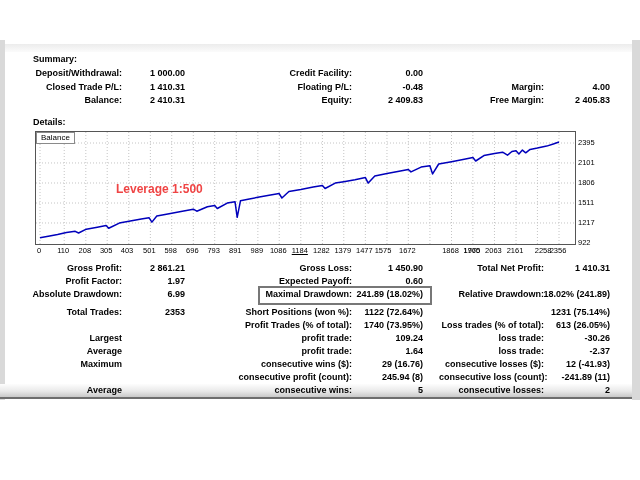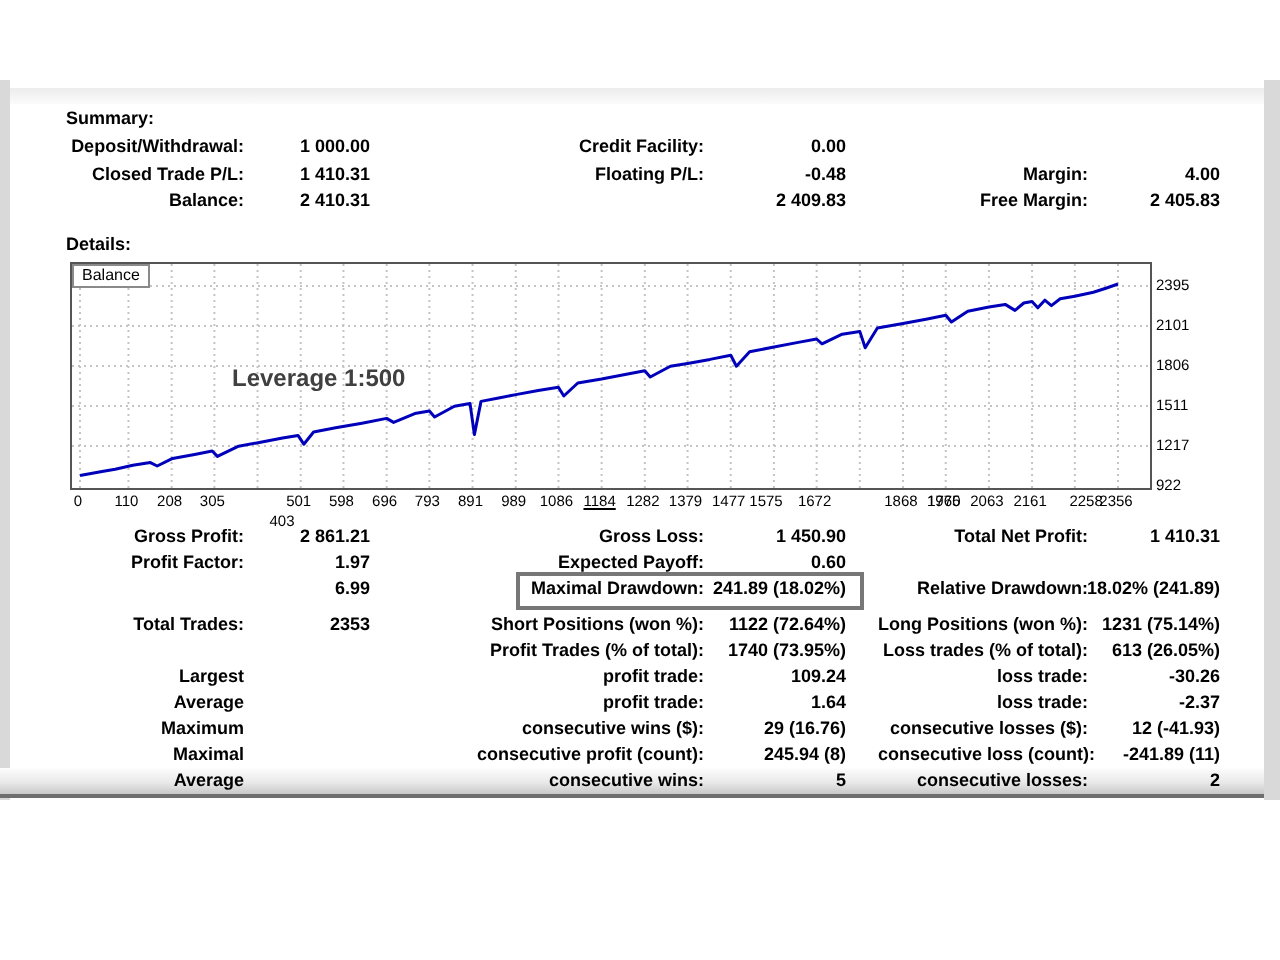--- a/index.html
+++ b/index.html
@@ -61,20 +61,21 @@
         <div class="cell c1l">Closed Trade P/L:</div>
         <div class="cell c1v">1 410.31</div>
         <div class="cell c2l">Floating P/L:</div>
         <div class="cell c2v">-0.48</div>
         <div class="cell c3l">Margin:</div>
         <div class="cell c3v">4.00</div>
       </div>
       <div class="trow">
         <div class="cell c1l">Balance:</div>
         <div class="cell c1v">2 410.31</div>
+        <div class="cell c2l">Equity:</div>
         <div class="cell c2v">2 409.83</div>
         <div class="cell c3l">Free Margin:</div>
         <div class="cell c3v">2 405.83</div>
       </div>
     </div>
 
   <div class="hdr" id="h-details">Details:</div>
 
   <div class="chart">
     <svg id="chart-svg" width="539" height="112">
@@ -104,28 +105,28 @@
         <line x1="501.41171477079797" y1="0" x2="501.41171477079797" y2="112" stroke="#c4c4c4" stroke-width="1" stroke-dasharray="1,2"></line>
         <line x1="523" y1="0" x2="523" y2="112" stroke="#c4c4c4" stroke-width="1" stroke-dasharray="1,2"></line>
         <line x1="0" y1="11" x2="539" y2="11" stroke="#c4c4c4" stroke-width="1" stroke-dasharray="1,2"></line>
         <line x1="0" y1="30.95926680244399" x2="539" y2="30.95926680244399" stroke="#c4c4c4" stroke-width="1" stroke-dasharray="1,2"></line>
         <line x1="0" y1="50.98642226748133" x2="539" y2="50.98642226748133" stroke="#c4c4c4" stroke-width="1" stroke-dasharray="1,2"></line>
         <line x1="0" y1="71.01357773251868" x2="539" y2="71.01357773251868" stroke="#c4c4c4" stroke-width="1" stroke-dasharray="1,2"></line>
         <line x1="0" y1="90.97284453496266" x2="539" y2="90.97284453496266" stroke="#c4c4c4" stroke-width="1" stroke-dasharray="1,2"></line>
         <polyline points="4.0,105.7 15.0,103.7 21.6,102.6 30.4,100.6 39.2,99.3 42.6,101.0 50.3,97.2 61.3,95.2 70.1,93.5 72.7,96.2 83.3,91.1 94.3,89.1 105.3,87.0 113.0,85.7 115.9,90.1 120.8,84.0 131.8,81.9 145.0,79.6 157.3,77.2 160.8,79.2 171.4,74.8 178.7,73.5 181.3,76.5 191.2,71.1 199.0,69.7 201.2,85.3 204.5,68.7 213.3,67.0 221.9,65.3 233.1,63.3 243.2,61.6 245.9,66.0 252.9,59.5 264.8,57.5 277.2,55.1 286.4,53.4 289.1,56.5 299.2,51.1 307.8,49.7 319.0,47.7 329.4,45.6 332.2,51.1 338.8,43.9 351.0,41.5 363.1,39.2 372.3,37.5 375.0,39.9 385.1,35.1 393.9,33.7 396.6,41.9 402.7,32.0 415.5,29.7 427.0,27.6 436.9,25.6 439.7,29.0 447.9,23.6 458.5,21.5 466.6,20.2 471.5,23.2 475.9,19.5 480.0,18.8 482.9,21.9 486.4,18.1 489.7,20.8 494.1,17.4 501.4,16.1 510.7,14.1 517.3,12.0 523.0,10.0" fill="none" stroke="#0000bb" stroke-width="1.5" stroke-linejoin="round"></polyline>
       </svg>
     <div class="legend">Balance</div>
-    <div class="annot" id="annot" style="color: #404040;">Leverage 1:500</div>
+    <div class="annot" id="annot" style="color: #ef4444;">Leverage 1:500</div>
   </div>
   <div id="x-ticks">
       <div class="xtick" style="left: 39px;">0</div>
       <div class="xtick" style="left: 63.2317px;">110</div>
       <div class="xtick" style="left: 84.82px;">208</div>
       <div class="xtick" style="left: 106.188px;">305</div>
-      <div class="xtick" style="left: 141px; margin-top: 10px;">403</div>
+      <div class="xtick" style="left: 127px;">403</div>
       <div class="xtick" style="left: 149.365px;">501</div>
       <div class="xtick" style="left: 170.733px;">598</div>
       <div class="xtick" style="left: 192.321px;">696</div>
       <div class="xtick" style="left: 213.689px;">793</div>
       <div class="xtick" style="left: 235.277px;">891</div>
       <div class="xtick" style="left: 256.865px;">989</div>
       <div class="xtick" style="left: 278.233px;">1086</div>
       <div class="xtick" style="left: 299.822px; text-decoration: underline;">1184</div>
       <div class="xtick" style="left: 321.41px;">1282</div>
       <div class="xtick" style="left: 342.778px;">1379</div>
@@ -158,34 +159,34 @@
         <div class="cell c3l">Total Net Profit:</div>
         <div class="cell c3v">1 410.31</div>
       </div>
       <div class="srow">
         <div class="cell c1l">Profit Factor:</div>
         <div class="cell c1v">1.97</div>
         <div class="cell c2l">Expected Payoff:</div>
         <div class="cell c2v">0.60</div>
       </div>
       <div class="srow">
+        <div class="cell c1l">Absolute Drawdown:</div>
         <div class="cell c1v">6.99</div>
         <div class="ddbox"></div>
         <div class="cell c2l">Maximal Drawdown:</div>
         <div class="cell c2v">241.89 (18.02%)</div>
         <div class="cell c3l">Relative Drawdown:</div>
         <div class="cell c3v">18.02% (241.89)</div>
       </div>
       <div class="gap"></div>
       <div class="srow">
         <div class="cell c1l">Total Trades:</div>
         <div class="cell c1v">2353</div>
         <div class="cell c2l">Short Positions (won %):</div>
         <div class="cell c2v">1122 (72.64%)</div>
-        <div class="cell c3l">Long Positions (won %):</div>
         <div class="cell c3v">1231 (75.14%)</div>
       </div>
       <div class="srow">
         <div class="cell c2l">Profit Trades (% of total):</div>
         <div class="cell c2v">1740 (73.95%)</div>
         <div class="cell c3l">Loss trades (% of total):</div>
         <div class="cell c3v">613 (26.05%)</div>
       </div>
       <div class="srow">
         <div class="cell c1l">Largest</div>
@@ -202,21 +203,20 @@
         <div class="cell c3v">-2.37</div>
       </div>
       <div class="srow">
         <div class="cell c1l">Maximum</div>
         <div class="cell c2l">consecutive wins ($):</div>
         <div class="cell c2v">29 (16.76)</div>
         <div class="cell c3l">consecutive losses ($):</div>
         <div class="cell c3v">12 (-41.93)</div>
       </div>
       <div class="srow">
-        <div class="cell c1l">Maximal</div>
         <div class="cell c2l">consecutive profit (count):</div>
         <div class="cell c2v">245.94 (8)</div>
         <div class="cell c3l">consecutive loss (count):</div>
         <div class="cell c3v">-241.89 (11)</div>
       </div>
       <div class="srow hl">
         <div class="cell c1l">Average</div>
         <div class="cell c2l">consecutive wins:</div>
         <div class="cell c2v">5</div>
         <div class="cell c3l">consecutive losses:</div>

